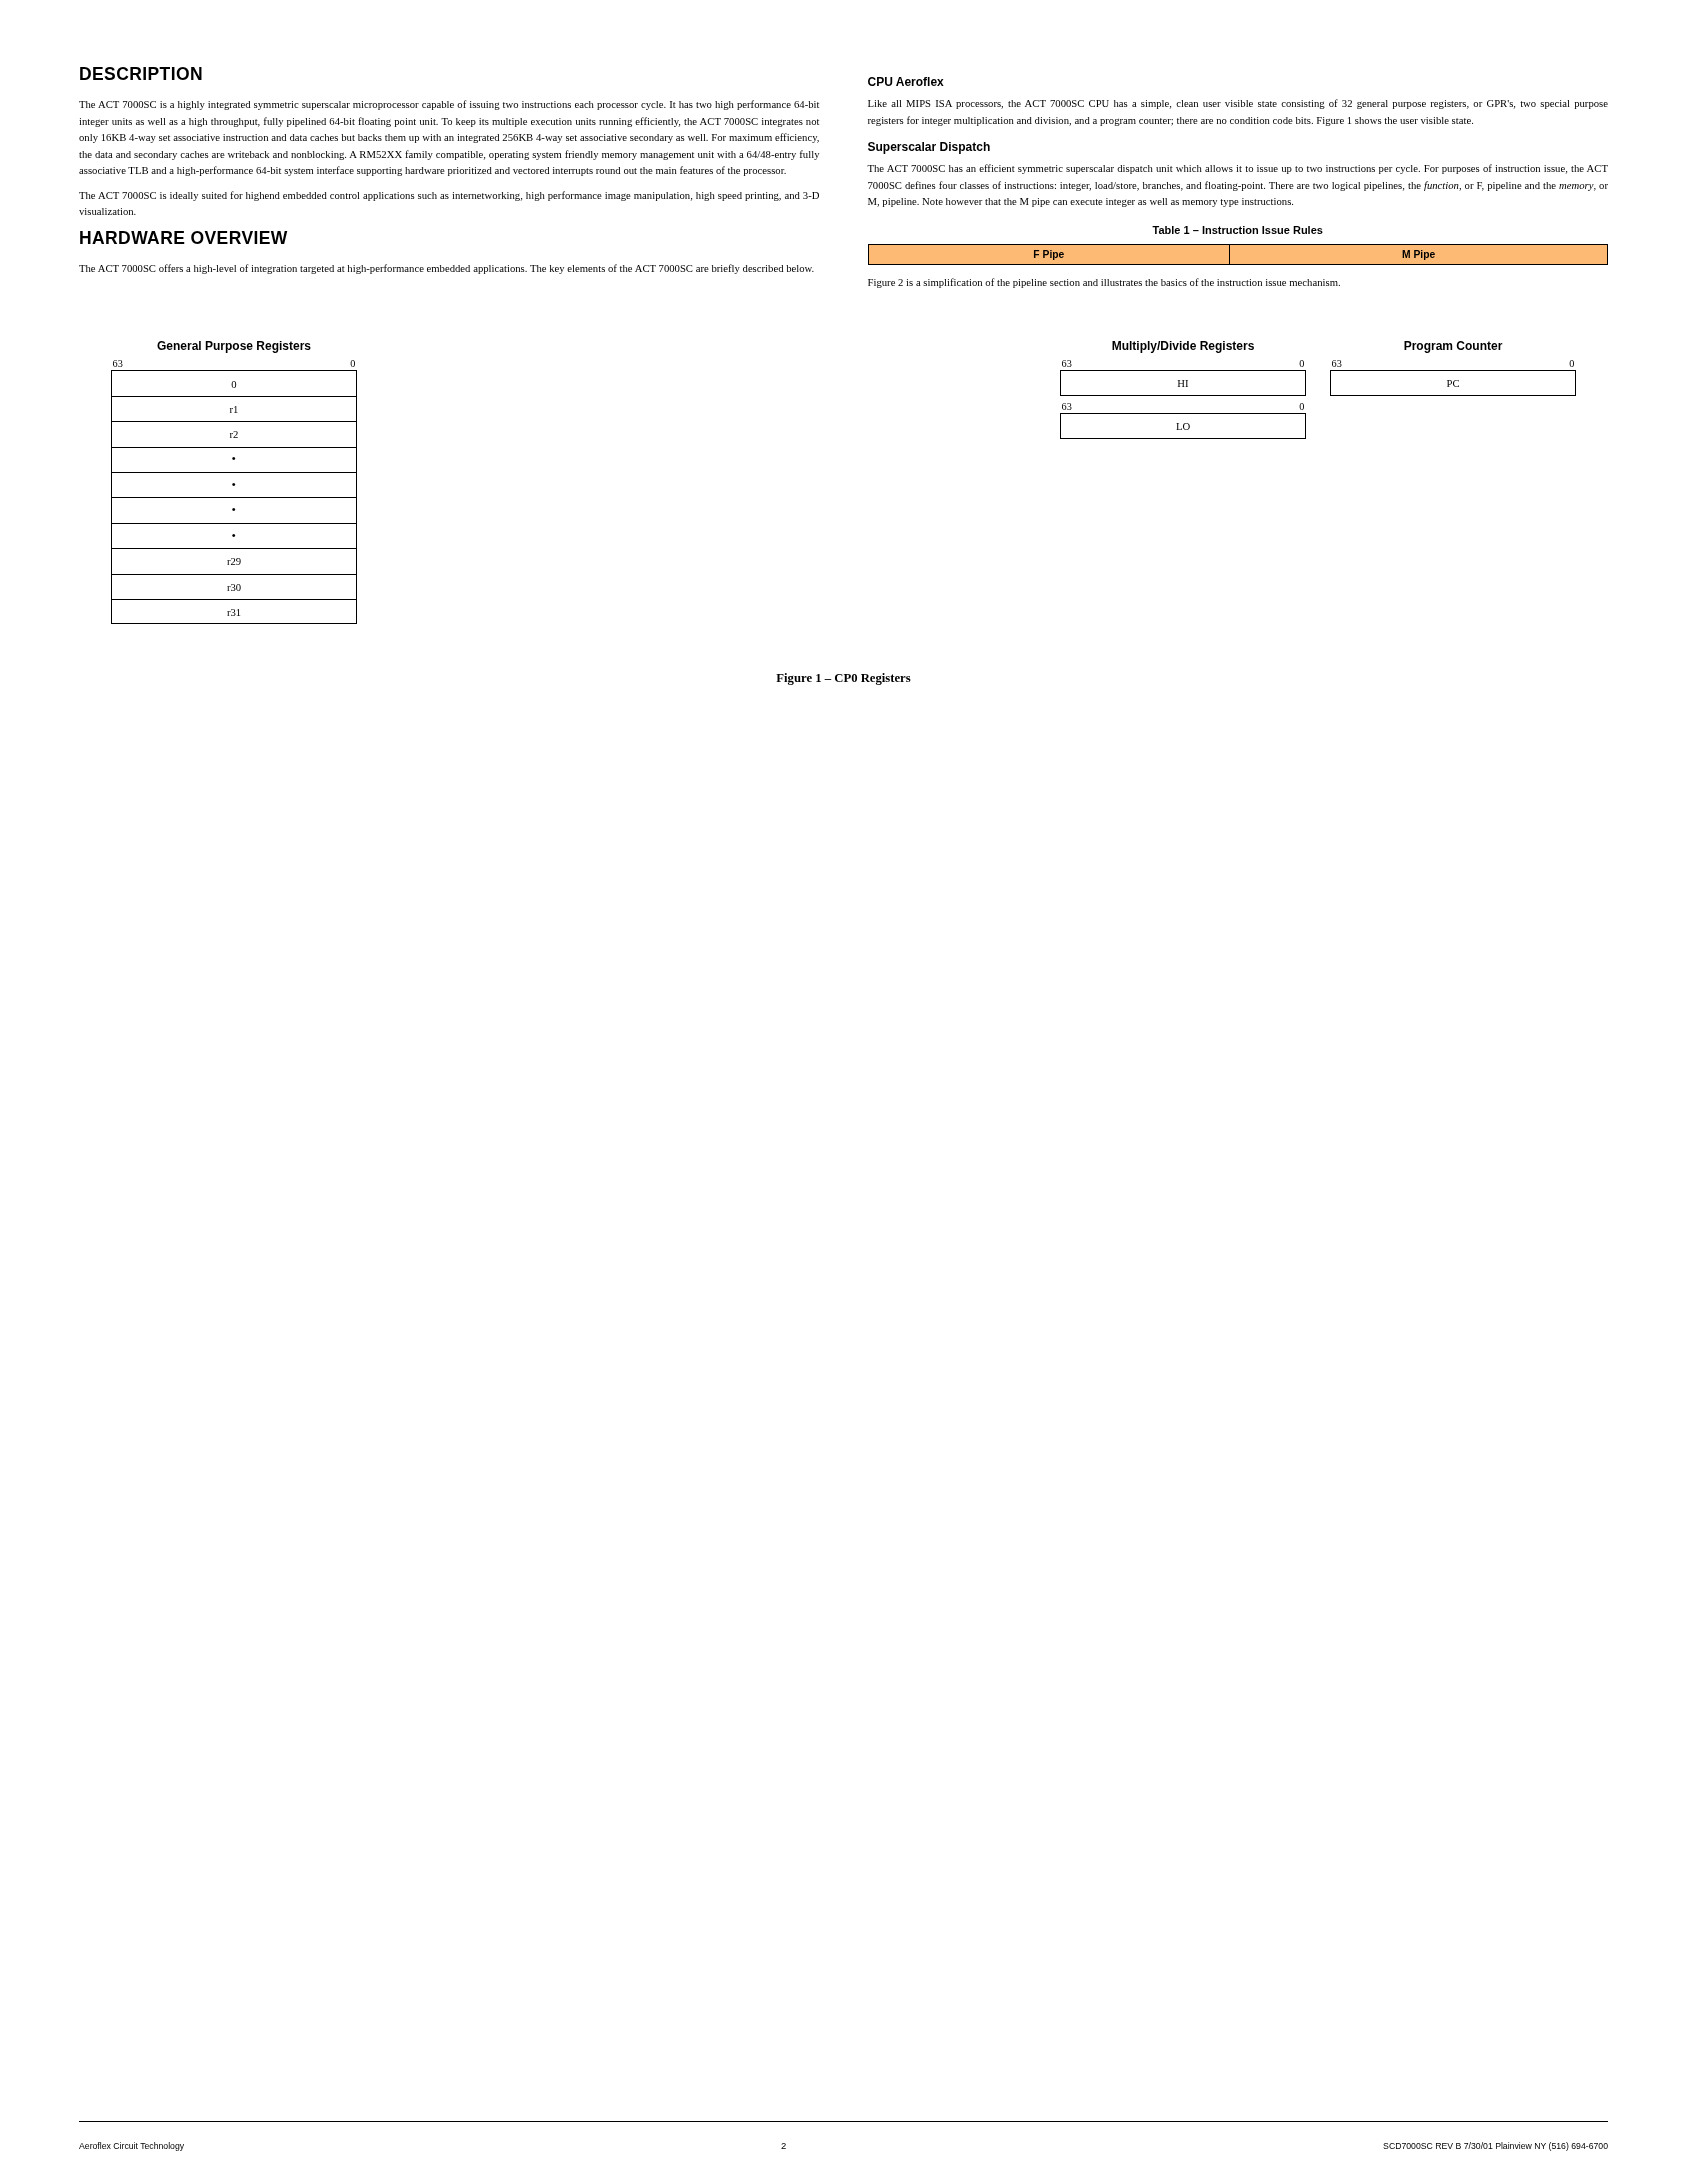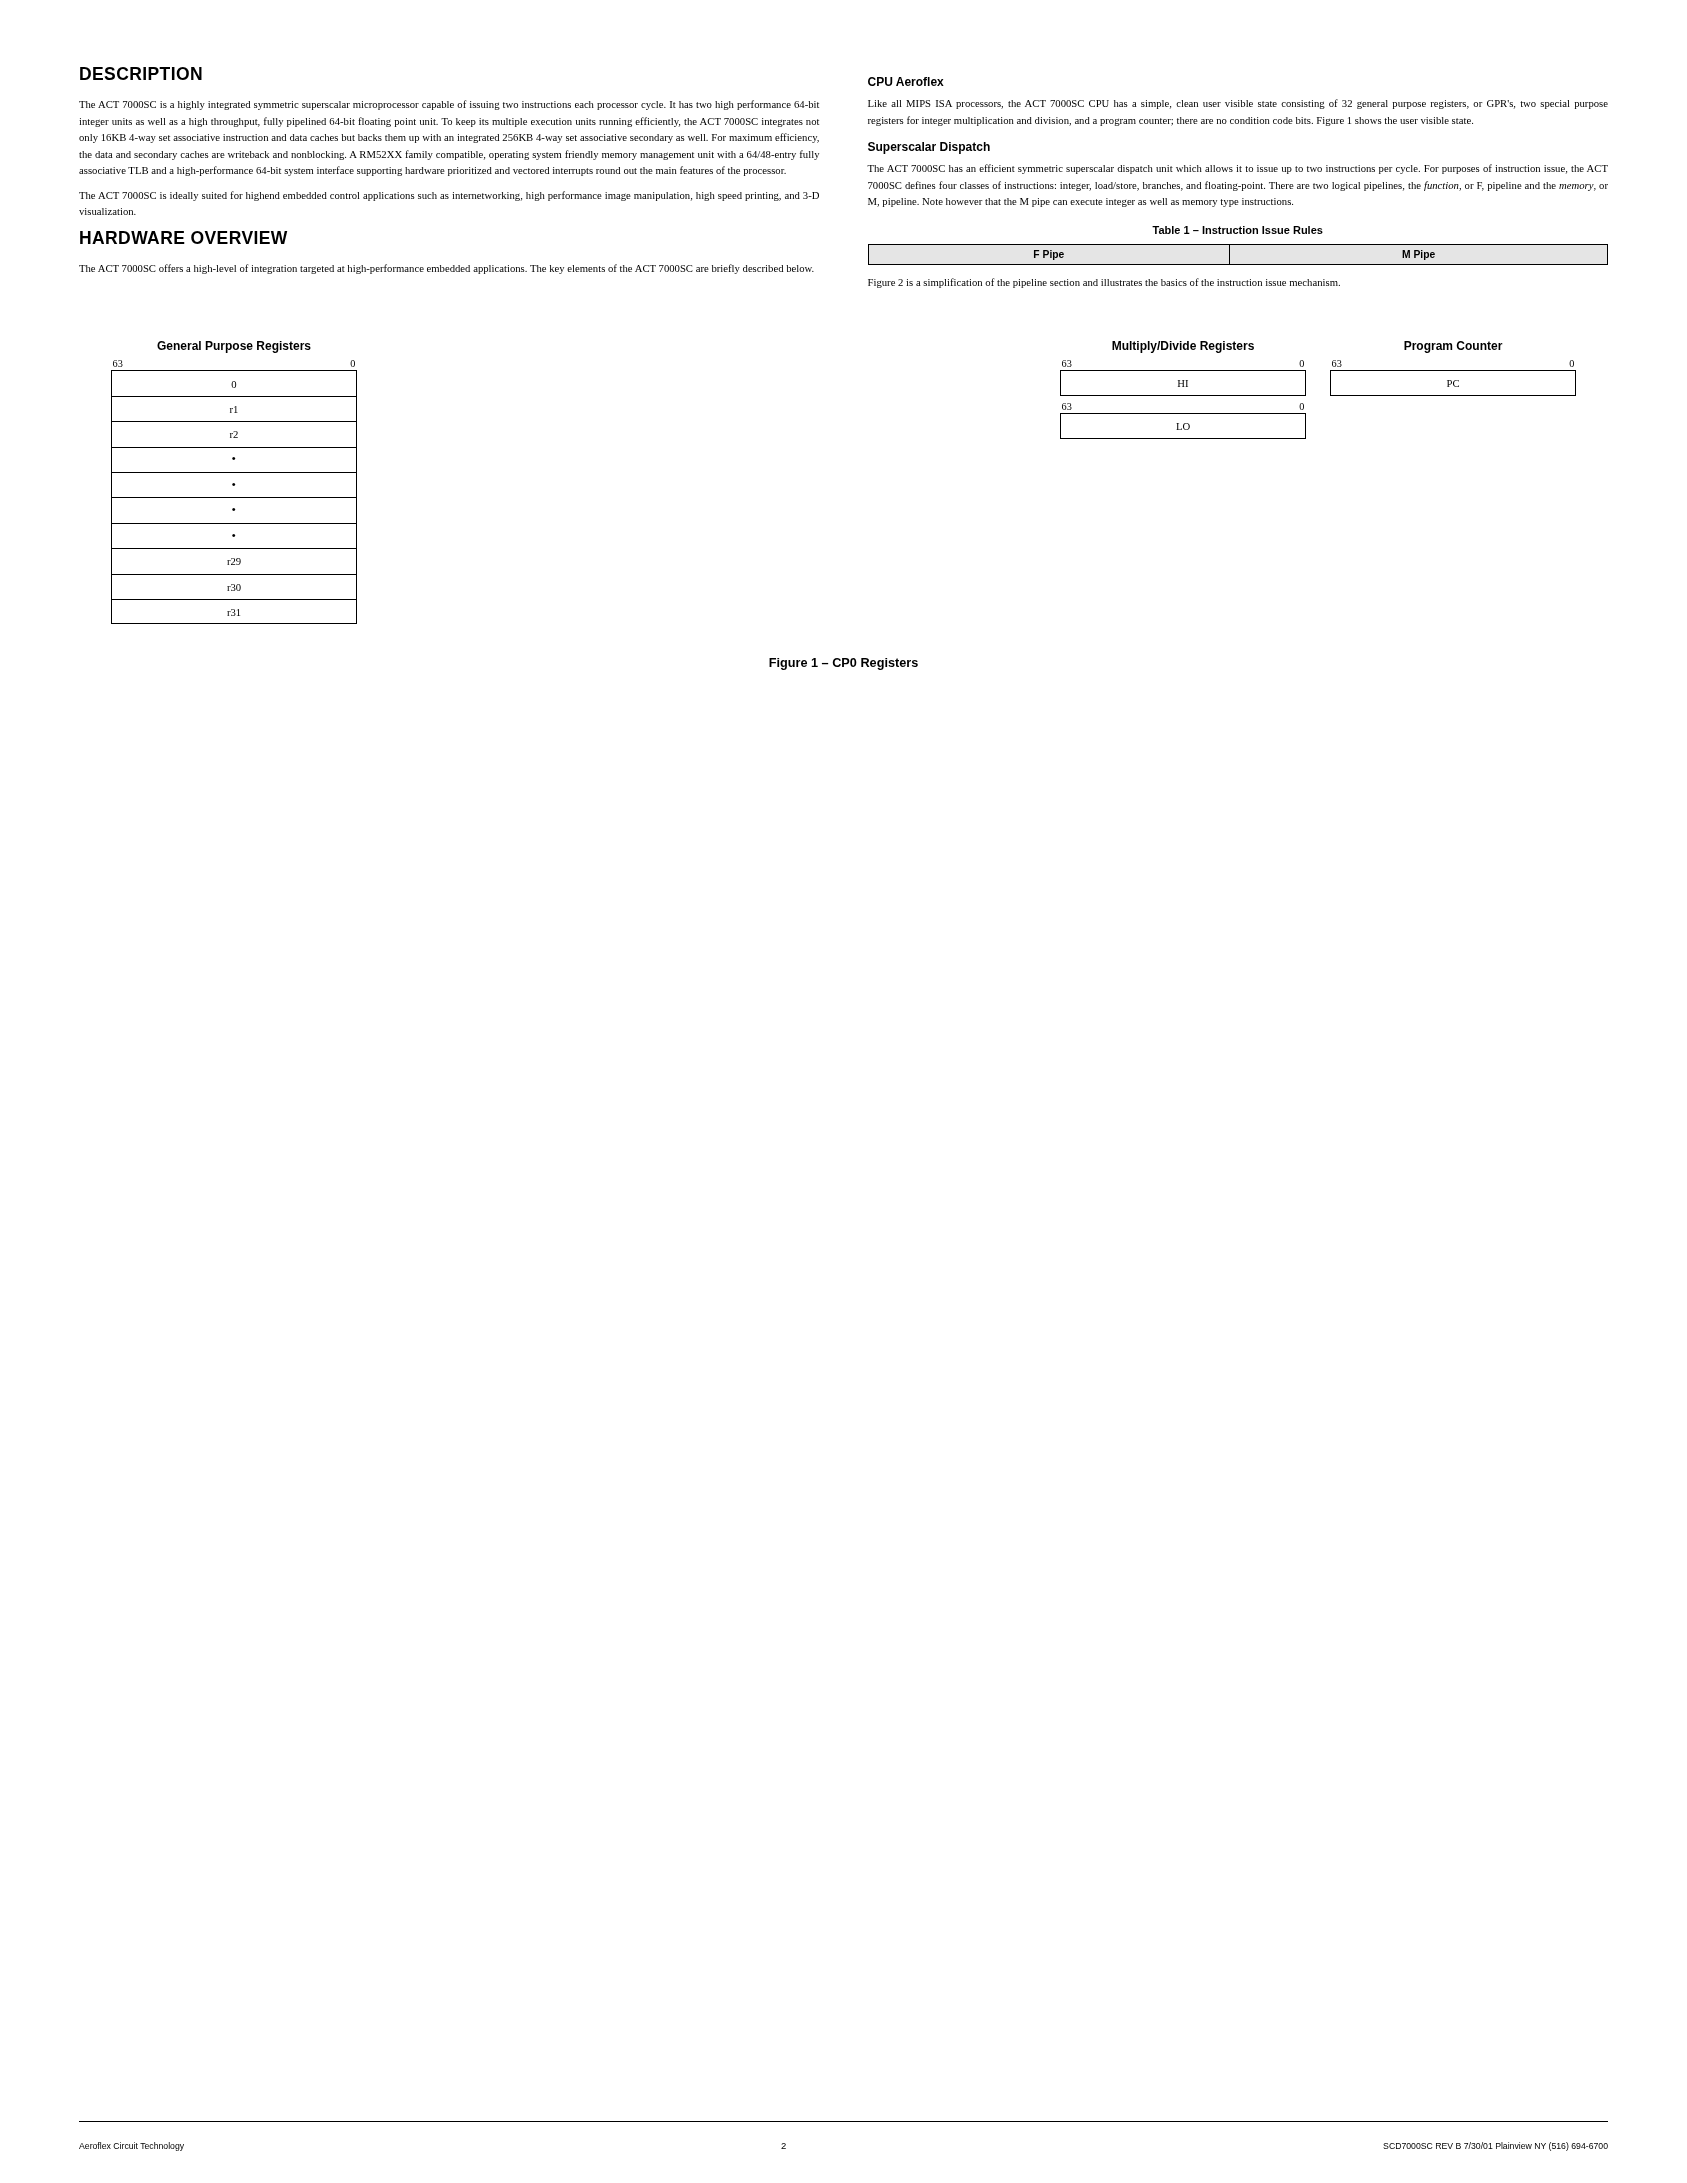--- a/index.html
+++ b/index.html
@@ -60,21 +60,21 @@
       width: 100%;
       border-collapse: collapse;
       font-size: 10.3px;
       margin-bottom: 9.5px;
     }
     .issue-table th {
       border: 0.8px solid #000;
       padding: 4px 9.5px;
       text-align: center;
       font-weight: bold;
-      background: #e5e5e5;
+      background: #fdba74;
       font-family: Arial, Helvetica, sans-serif;
     }
     .issue-table td {
       border: 0.8px solid #000;
       padding: 4px 9.5px;
       text-align: center;
       font-size: 10px;
     }
     .figure-section {
       margin-top: 40px;
@@ -124,24 +124,24 @@
     }
     .reg-row-stack .reg-box:last-child {
       border-bottom: 0.8px solid #000;
     }
     .right-groups {
       display: flex;
       gap: 24px;
     }
     .figure-caption {
       text-align: center;
-      font-family: Liberation Sans, sans-serif;
+      font-family: Liberation Serif, serif;
       font-weight: bold;
       font-size: 12.7px;
-      margin-top: 32px;
+      margin-top: 47px;
     }
     .footer {
       position: absolute;
       bottom: 32px;
       left: 79px;
       right: 79px;
       display: flex;
       justify-content: space-between;
       align-items: flex-end;
       border-top: 0.8px solid #000;

